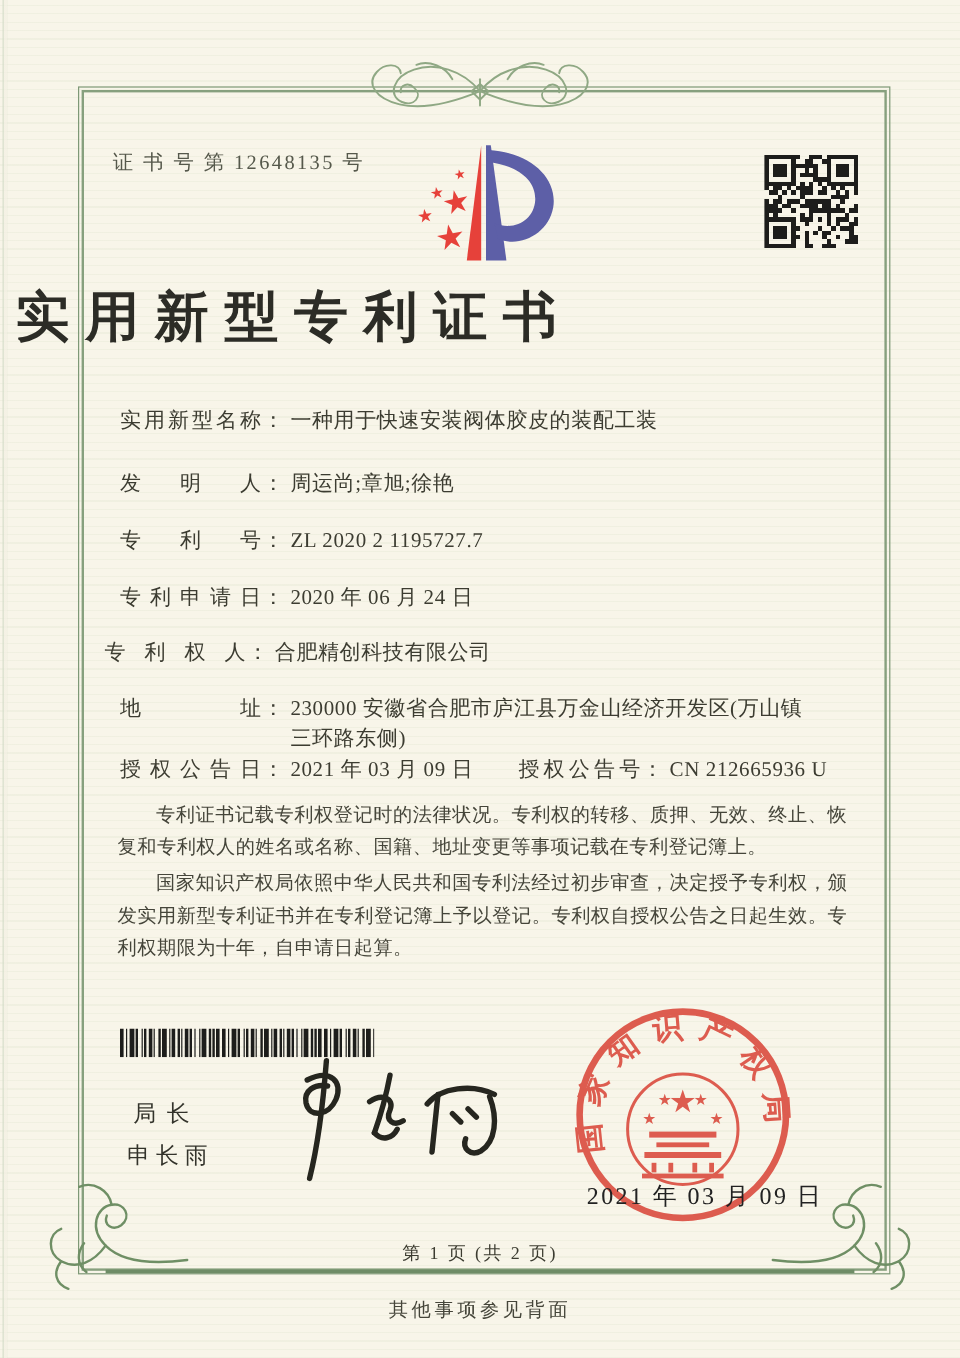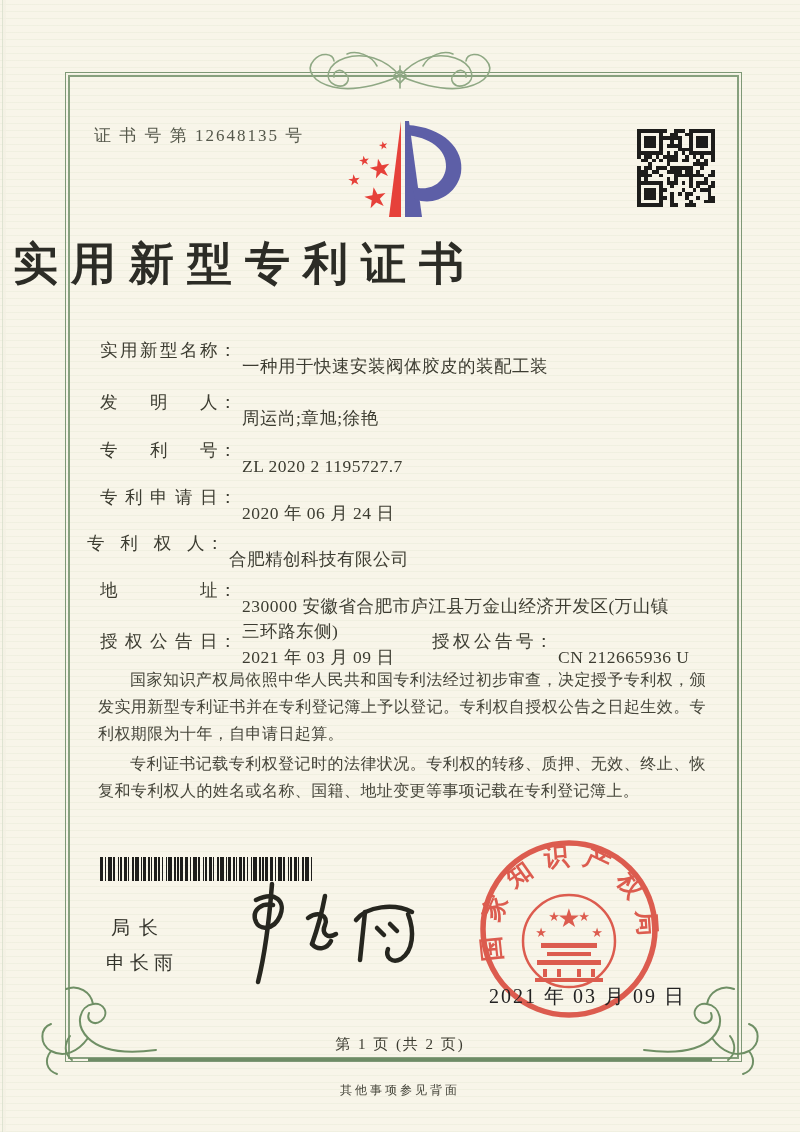--- a/index.html
+++ b/index.html
@@ -23,29 +23,29 @@
   .frame-inner{position:absolute;left:2px;top:2px;right:2px;bottom:2px;
     border:2px solid #87a07e;}
   .thick-bottom{position:absolute;left:88px;top:1058px;width:624px;height:3px;background:#6e8c66;}
   .abs{position:absolute;}
   .cert-no{left:94px;top:124px;font-size:17px;letter-spacing:2px;color:#55584b;}
   .title{left:0;top:234px;width:800px;font-size:45px;
     font-weight:700;letter-spacing:13px;padding-left:13px;box-sizing:border-box;color:#2c2c26;}
   .row{position:absolute;display:flex;font-size:17.5px;color:#3c3c31;letter-spacing:.5px;line-height:25px;}
   .lbl{width:118px;flex-shrink:0;text-align:justify;text-align-last:justify;}
   .colon{flex-shrink:0;padding:0 5px 0 1px;}
-  .val{flex:1;margin-top:16px;}
+  .val{flex:1;}
   .paras{left:98px;top:666px;width:608px;font-size:16px;line-height:27px;
     color:#45453a;text-align:justify;letter-spacing:.4px;}
   .paras p{margin:0 0 3px 0;text-indent:2em;}
   .sig-title{left:111px;top:915px;font-size:19px;letter-spacing:9px;color:#33332b;}
   .sig-name{left:106px;top:950px;font-size:19px;letter-spacing:5px;color:#33332b;}
   .seal-date{left:489px;top:983px;font-size:20px;letter-spacing:2px;color:#222;z-index:5;}
   .page-info{left:0;top:1035px;width:800px;text-align:center;font-size:15px;letter-spacing:2px;color:#3c3c31;}
-  .back-note{left:0;top:1082px;width:800px;text-align:center;font-size:12px;letter-spacing:3px;color:#45453a;}
+  .back-note{left:0;top:1082px;width:800px;text-align:center;font-size:16px;letter-spacing:3px;color:#45453a;}
   svg{display:block;}
 </style>
 </head>
 <body>
 
 <div class="sheet">
   <div class="scan-edge"></div>
 
   <div class="frame">
     <div class="frame-inner"></div>
@@ -140,22 +140,22 @@
     <span class="colon">：</span>
     <span class="val">2021 年 03 月 09 日</span>
   </div>
   <div class="row" style="left:432px;top:629px;width:278px">
     <span class="lbl" style="width:102px">授权公告号</span>
     <span class="colon">：</span>
     <span class="val">CN 212665936 U</span>
   </div>
 
   <div class="abs paras">
+    <p>专利证书记载专利权登记时的法律状况。专利权的转移、质押、无效、终止、恢复和专利权人的姓名或名称、国籍、地址变更等事项记载在专利登记簿上。</p>
     <p>国家知识产权局依照中华人民共和国专利法经过初步审查，决定授予专利权，颁发实用新型专利证书并在专利登记簿上予以登记。专利权自授权公告之日起生效。专利权期限为十年，自申请日起算。</p>
-    <p>专利证书记载专利权登记时的法律状况。专利权的转移、质押、无效、终止、恢复和专利权人的姓名或名称、国籍、地址变更等事项记载在专利登记簿上。</p>
   </div>
 
   <svg class="abs" style="left:100px;top:857px" width="212" height="24" viewBox="0 0 212 24">
     <line x1="0" y1="12" x2="212" y2="12" stroke="#1d1d1b" stroke-width="24" stroke-dasharray="3 2 1 2 4 1 2 3 1 1 2 2 3 1 1 3 2 1 4 2 1 1 3 2 2 1 1 2 3 1 2 2 1 3 1 1 4 2 2 1 2 1 3 2"></line>
   </svg>
 
   <div class="abs sig-title">局长</div>
   <div class="abs sig-name">申长雨</div>
 
   <svg class="abs" style="left:228px;top:876px" width="195" height="112" viewBox="0 0 195 112">

